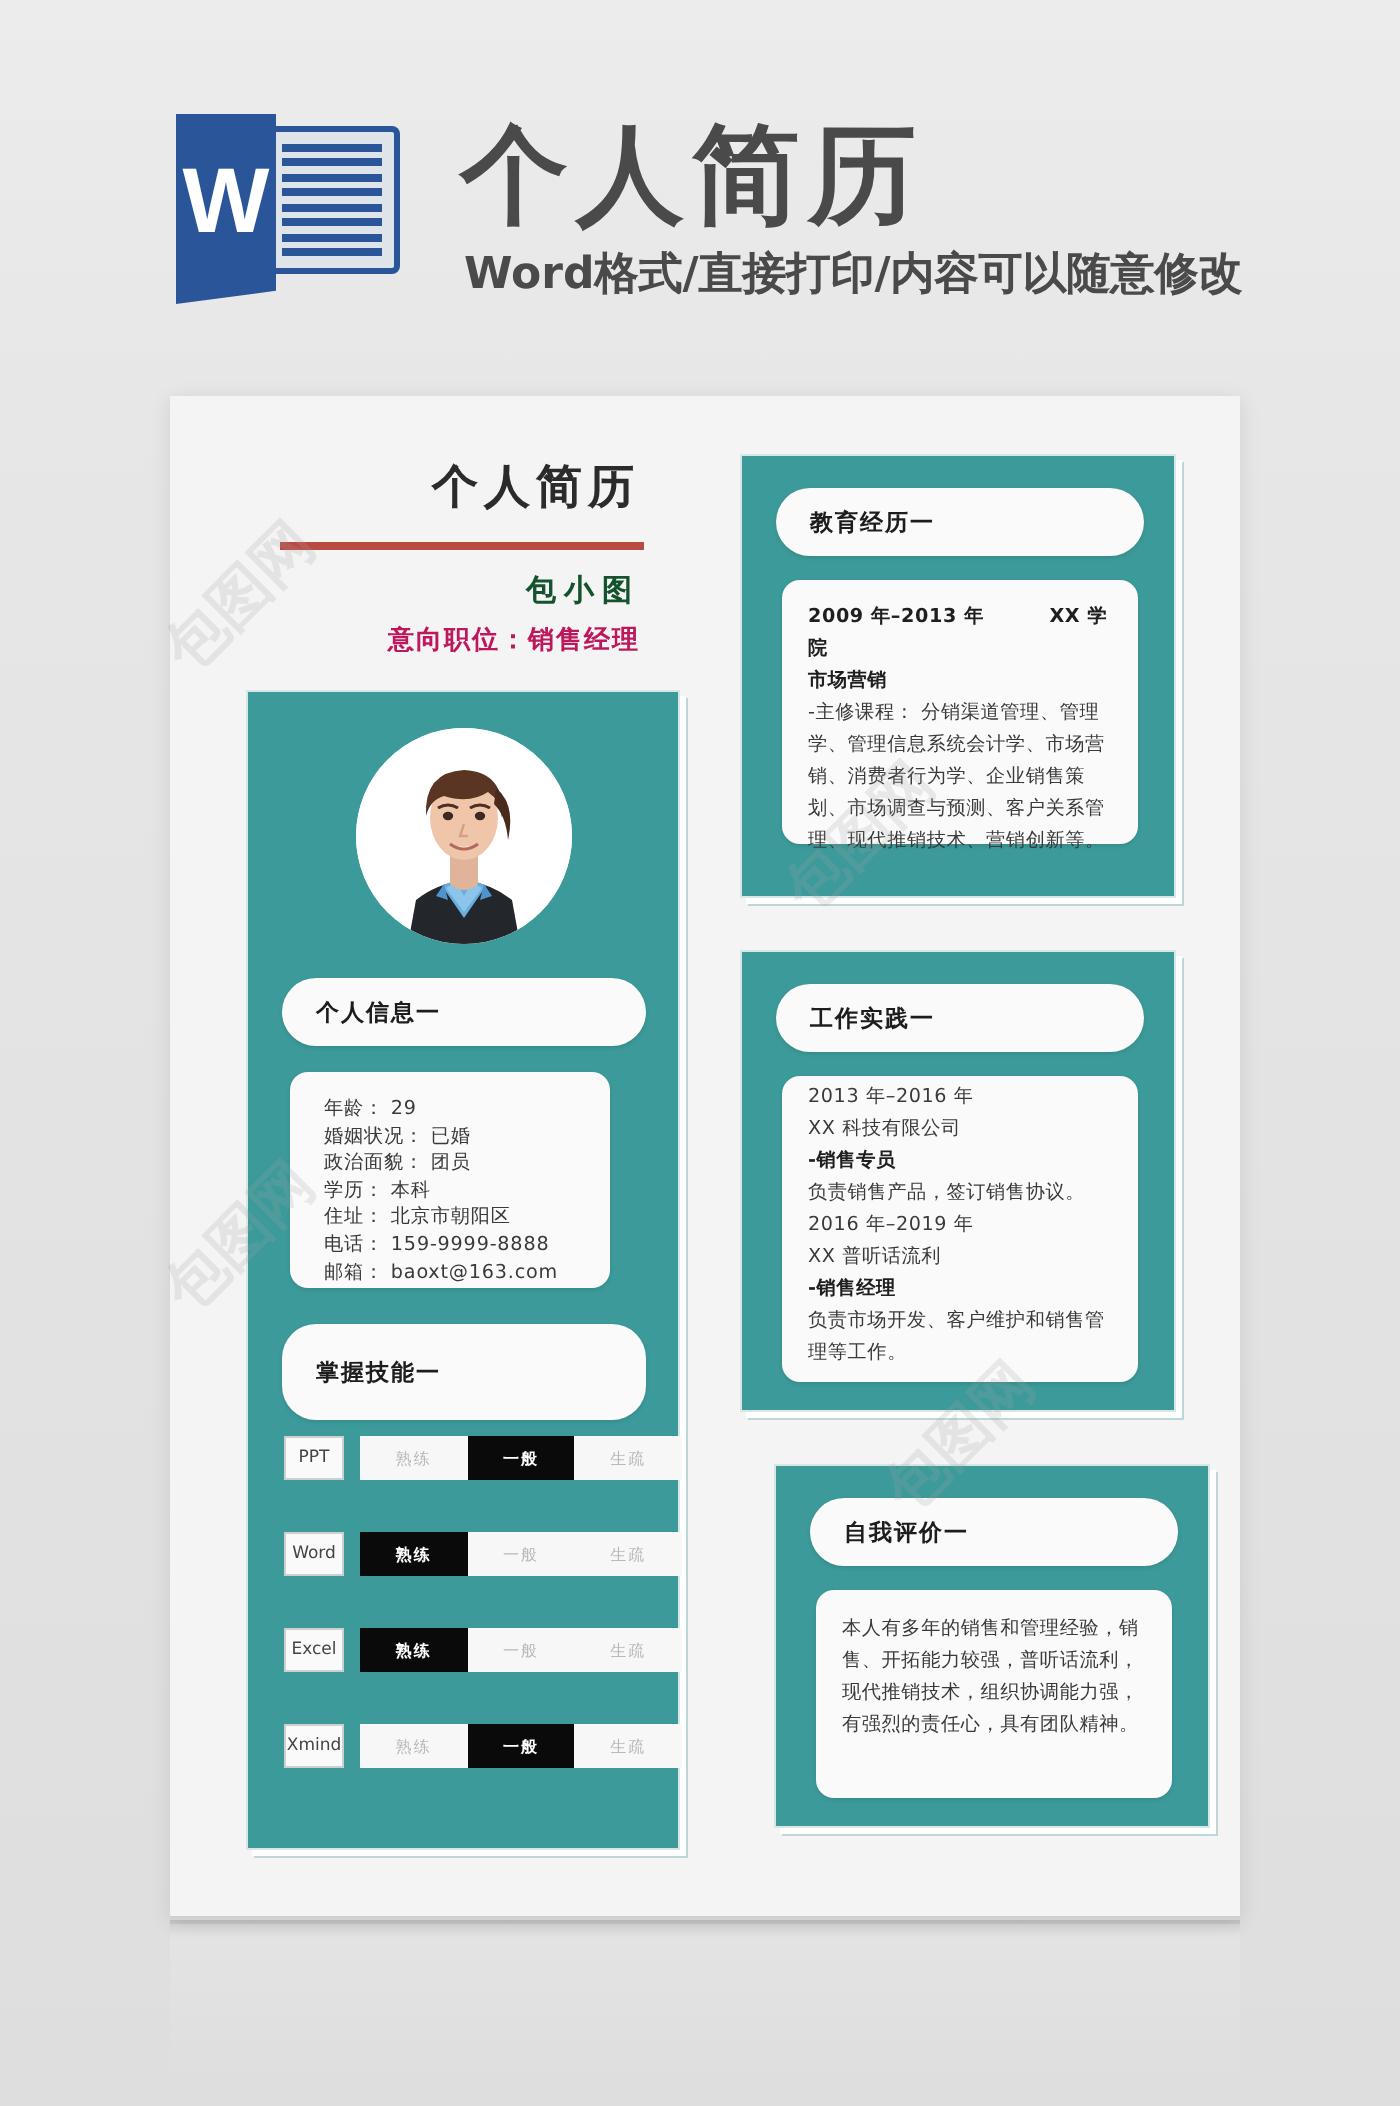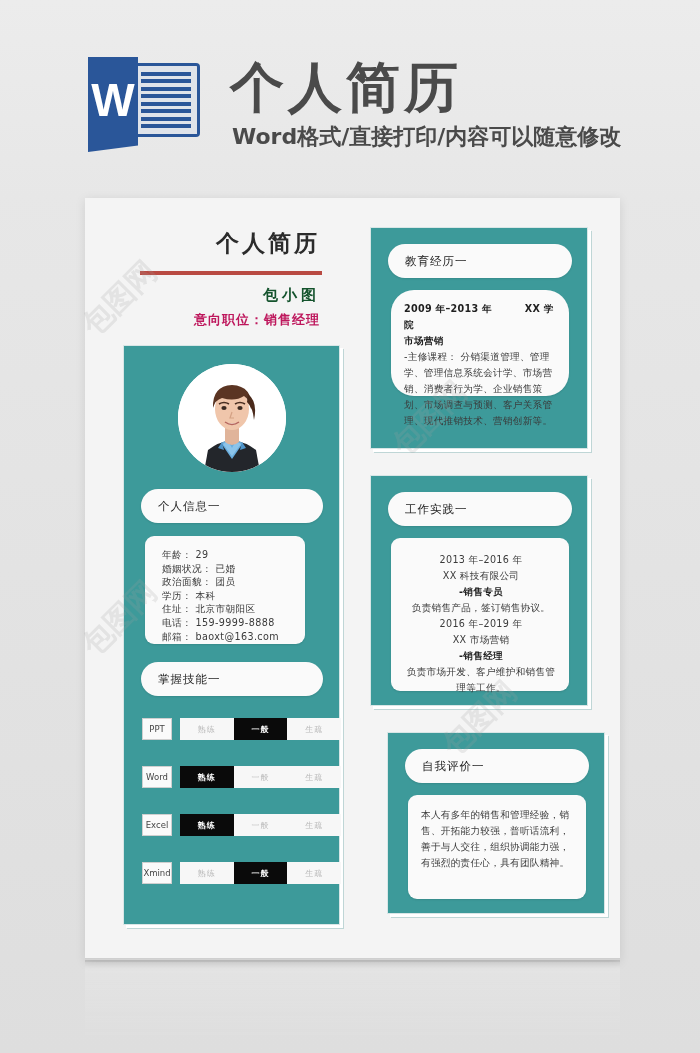--- a/index.html
+++ b/index.html
@@ -96,21 +96,21 @@
 
   #left-panel{ left:38px; top:147px; width:217px; height:580px; }
   #right-edu{ left:285px; top:29px; width:218px; height:222px; }
   #right-work{ left:285px; top:277px; width:218px; height:231px; }
   #right-self{ left:302px; top:534px; width:218px; height:182px; }
 
   .pill{
     position:absolute; background:#fafafa; border-radius:17px;
     display:flex; align-items:center;
     padding-left:17px;
-    font-size:11.5px; font-weight:normal; color:#1d1d1d; letter-spacing:1px;
+    font-size:11.5px; font-weight:bold; color:#1d1d1d; letter-spacing:1px;
     font-family:"DejaVu Sans",sans-serif;
     box-shadow:0 1px 2px rgba(0,0,0,.10);
   }
   .white-box{
     position:absolute; background:#fafafa; border-radius:9px;
     box-shadow:0 1px 2px rgba(0,0,0,.10);
     color:#3a3a3a; font-family:"DejaVu Sans",sans-serif;
   }
 
   
@@ -119,21 +119,21 @@
     border-radius:50%; overflow:hidden; background:#ffffff;
   }
   #photo-wrap svg{ display:block; }
 
   
   #pi-pill{ left:17px; top:143px; width:182px; height:34px; }
   #pi-box{ left:21px; top:190px; width:160px; height:108px; padding:12px 0 0 17px; }
   #pi-box .row{ font-size:9.6px; line-height:13.6px; letter-spacing:.4px; white-space:nowrap; }
 
   
-  #sk-pill{ left:17px; top:316px; width:182px; height:34px; }
+  #sk-pill{ left:17px; top:316px; width:182px; height:48px; }
   .skill-row{ position:absolute; left:18px; width:186px; height:22px;padding-left:31px; }
   .skill-name{
     position:absolute; left:0; top:0; width:30px; height:22px;
     background:#fafafa; border:1px solid #cfcfcf;
     font-size:8.5px; color:#444; display:flex; align-items:center; justify-content:center;
     font-family:"DejaVu Sans",sans-serif;
   }
   .skill-levels{
     position:absolute; left:38px; top:0; width:161px; height:22px;
     background:#f7f7f7; display:flex;
@@ -142,22 +142,22 @@
     flex:1; display:flex; align-items:center; justify-content:center;
     font-size:8px; color:#b9b9b9; letter-spacing:1px;
     font-family:"DejaVu Sans",sans-serif;
   }
   .skill-levels span.on{ background:#0a0a0a; color:#ffffff; font-weight:bold; }
 
   
   .sec-pill{ left:17px; top:16px; width:184px; height:34px; }
   .sec-box{ left:20px; top:62px; width:178px; }
   .sec-box p{ font-size:9.6px; line-height:16px; letter-spacing:.3px; }
-  #edu-box{ height:106px; padding:11px 11px 0 13px;border-radius:23px; }
-  #work-box{ height:153px; padding:14px 11px 0 13px;text-align:center; }
+  #edu-box{ height:132px; padding:11px 11px 0 13px; }
+  #work-box{ height:153px; padding:3px 11px 0 13px; }
   #self-box{ height:104px; padding:12px 12px 0 13px; }
   .b{ font-weight:bold; color:#1f1f1f; }
 
   
   #reflection{
     position:absolute; left:85px; top:962px; width:535px; height:91px;
     overflow:hidden;
     -webkit-mask-image: linear-gradient(180deg, rgba(0,0,0,.45), rgba(0,0,0,0) 85%);
     mask-image: linear-gradient(180deg, rgba(0,0,0,.45), rgba(0,0,0,0) 85%);
     opacity:.55;
@@ -308,30 +308,30 @@
   </div>
 
   <div id="right-work" class="teal-card">
     <div class="pill sec-pill">工作实践一</div>
     <div id="work-box" class="white-box sec-box">
       <p>2013 年–2016 年</p>
       <p>XX 科技有限公司</p>
       <p class="b">-销售专员</p>
       <p>负责销售产品，签订销售协议。</p>
       <p>2016 年–2019 年</p>
-      <p>XX 市场营销</p>
+      <p>XX 普听话流利</p>
       <p class="b">-销售经理</p>
       <p>负责市场开发、客户维护和销售管理等工作。</p>
     </div>
   </div>
 
   <div id="right-self" class="teal-card">
     <div class="pill sec-pill">自我评价一</div>
     <div id="self-box" class="white-box sec-box">
-      <p>本人有多年的销售和管理经验，销售、开拓能力较强，普听话流利，善于与人交往，组织协调能力强，有强烈的责任心，具有团队精神。</p>
+      <p>本人有多年的销售和管理经验，销售、开拓能力较强，普听话流利，现代推销技术，组织协调能力强，有强烈的责任心，具有团队精神。</p>
     </div>
   </div>
 
   <div class="wm" style="left:-10px; top:80px;">包图网</div>
   <div class="wm" style="left:300px; top:200px;">包图网</div>
   <div class="wm" style="left:-10px; top:400px;">包图网</div>
   <div class="wm" style="left:350px; top:500px;">包图网</div>
 </div>
 
 <div id="ref-shadow"></div>

